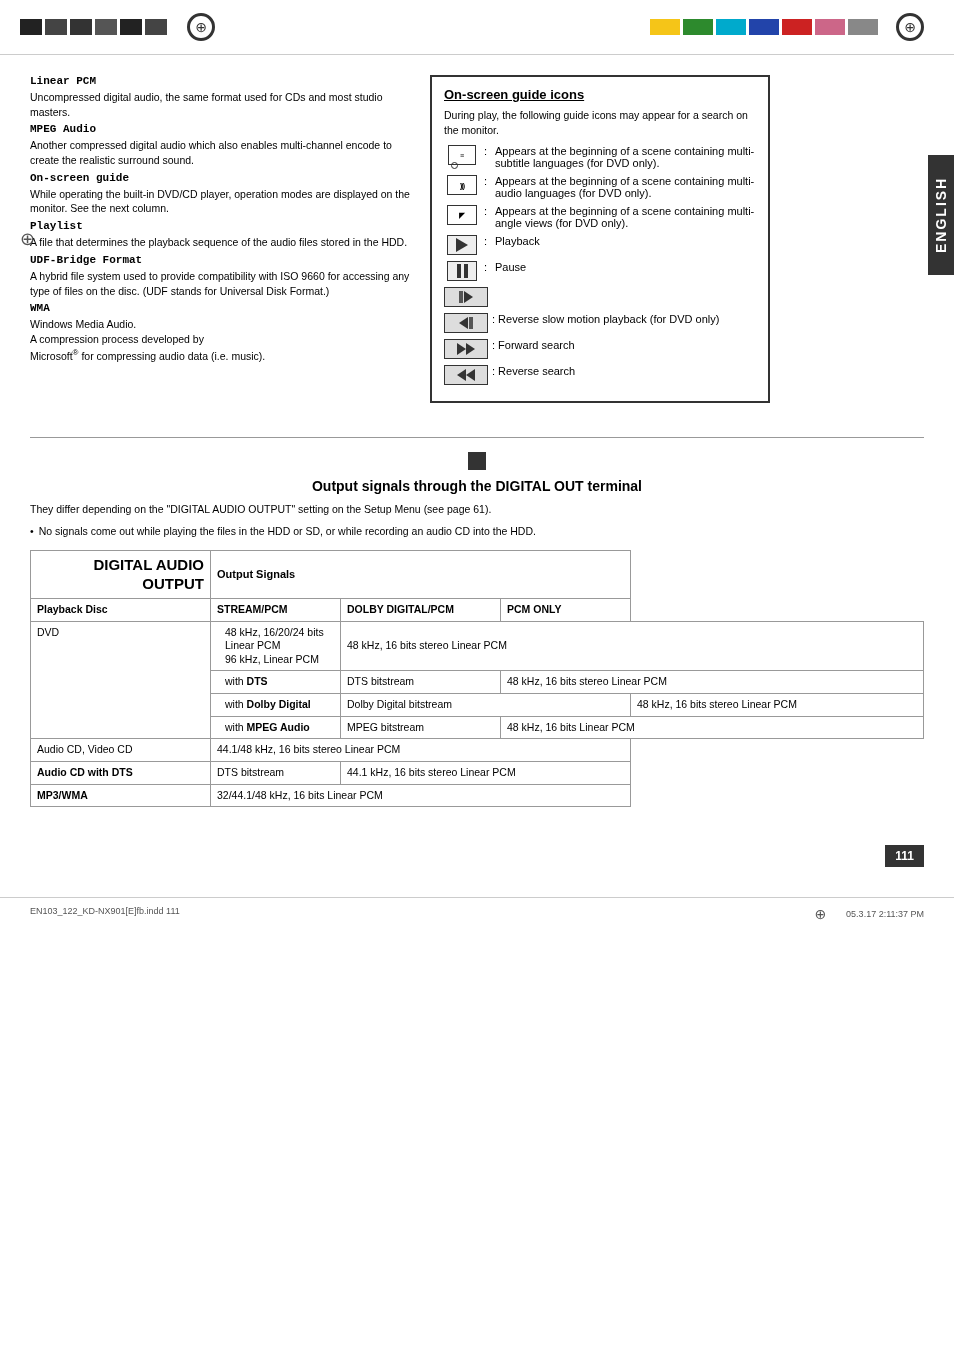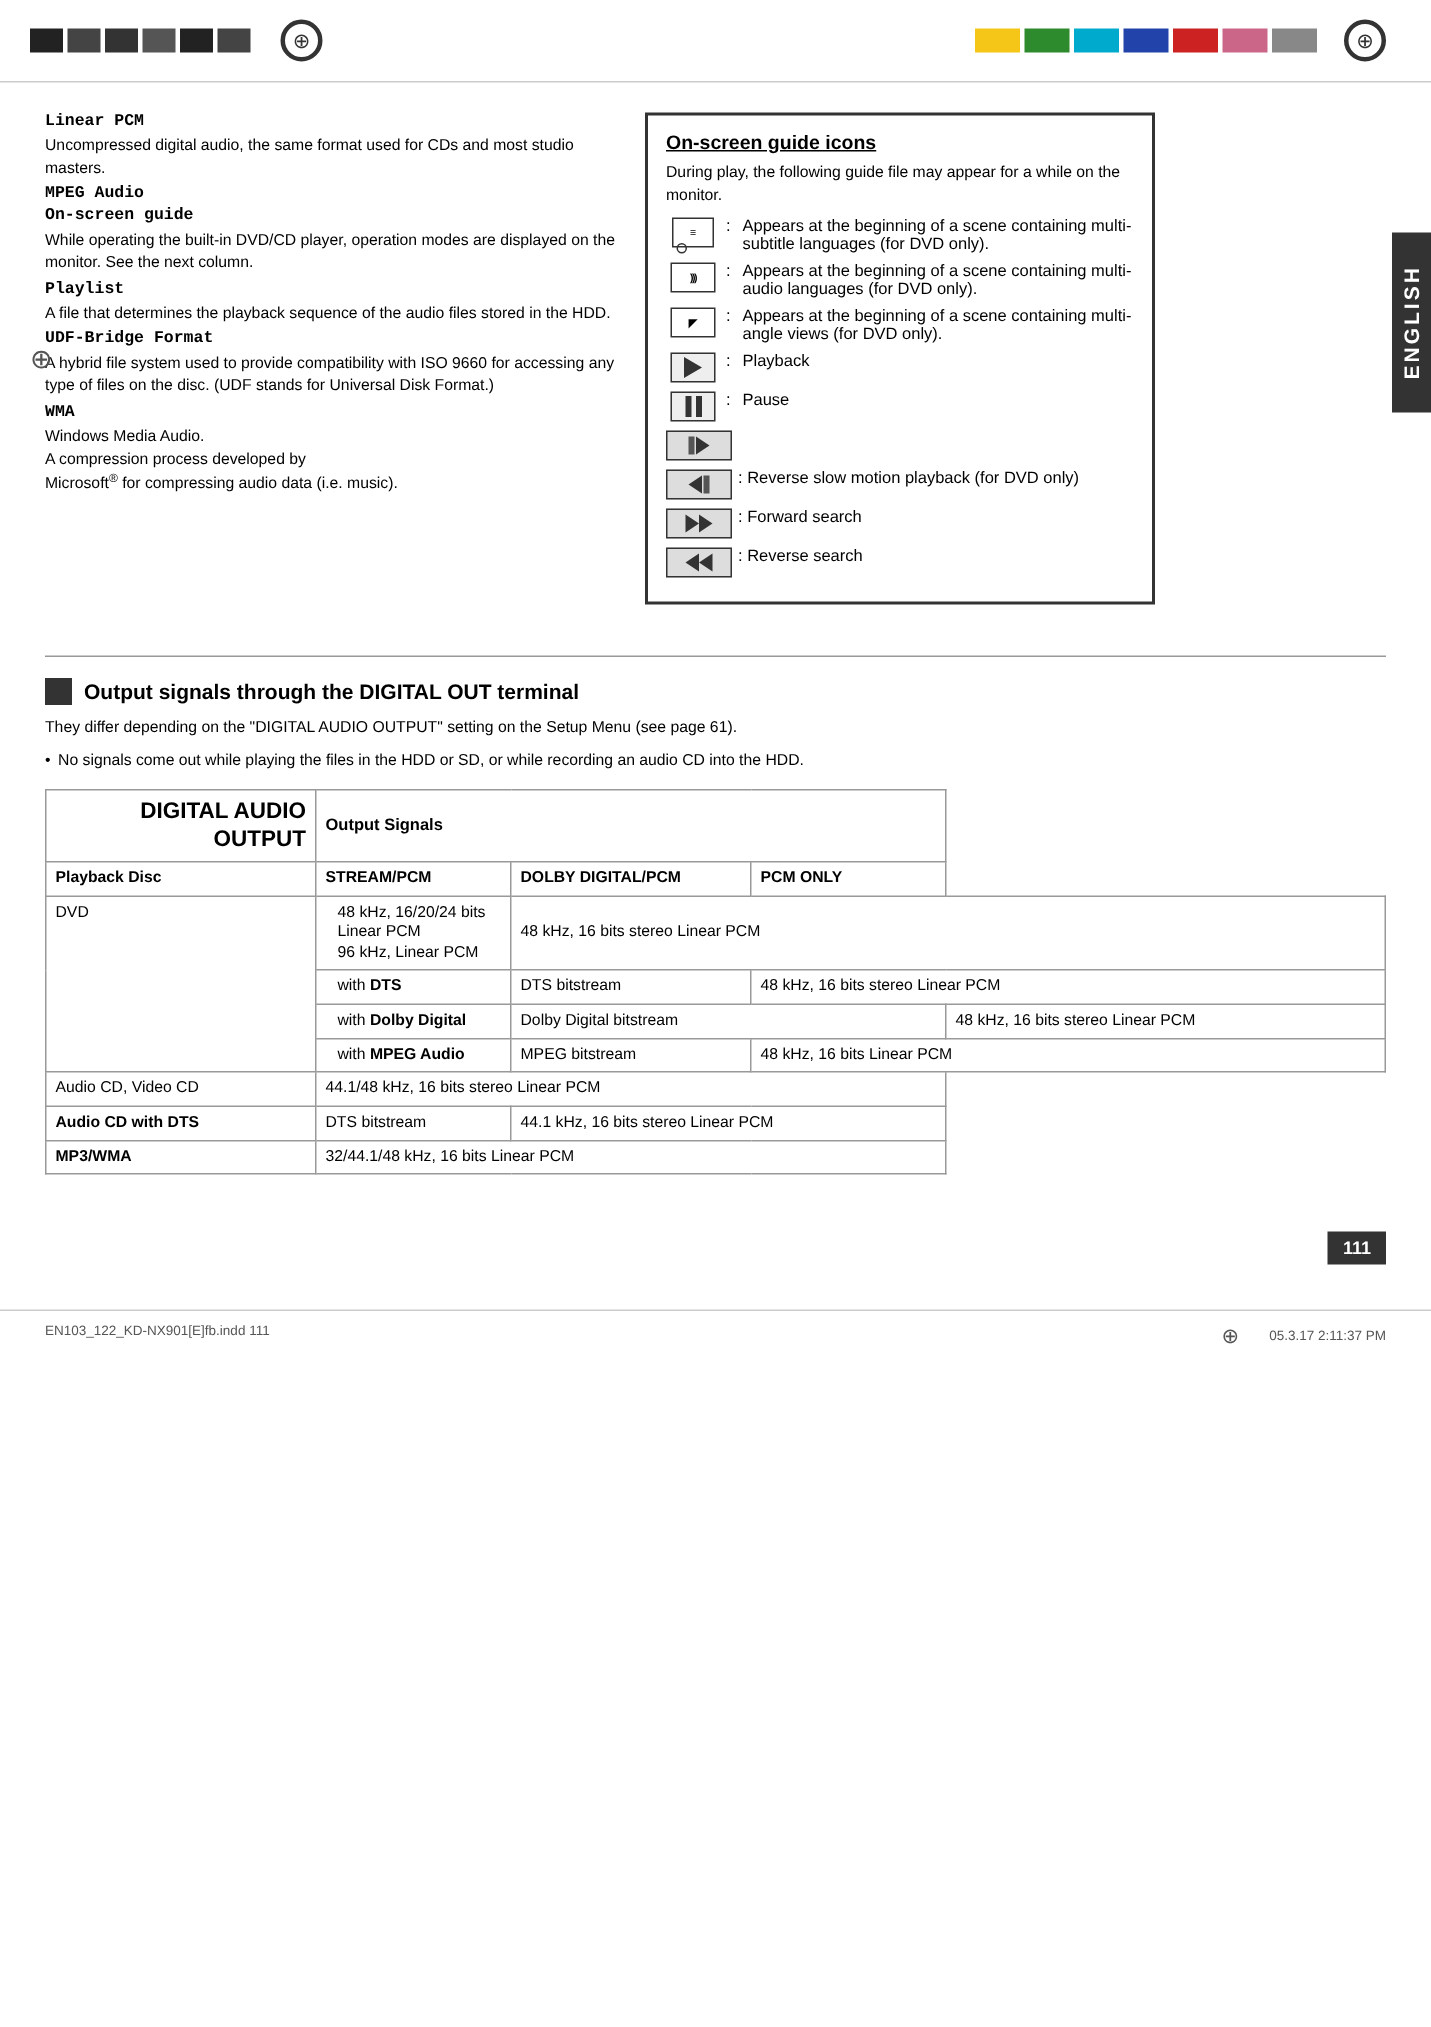--- a/index.html
+++ b/index.html
@@ -179,20 +179,21 @@
     .output-section {
       padding: 0 30px 30px 30px;
     }
     .output-title {
       font-size: 14px;
       font-weight: bold;
       margin-bottom: 8px;
       display: flex;
       align-items: center;
       gap: 8px;
+      flex-direction: column;
     }
     .output-title-bar {
       width: 18px;
       height: 18px;
       background: #333;
       display: inline-block;
     }
     .output-desc {
       font-size: 10.5px;
       line-height: 1.5;
@@ -297,20 +298,21 @@
 
   <div class="left-col">
 
     <div>
       <div class="section-title">Linear PCM</div>
       <div class="section-body">Uncompressed digital audio, the same format used for CDs and most studio masters.</div>
     </div>
 
     <div>
       <div class="section-title">MPEG Audio</div>
+      <div class="section-body">Another compressed digital audio which also enables multi-channel encode to create the realistic surround sound.</div>
     </div>
 
     <div>
       <div class="section-title">On-screen guide</div>
       <div class="section-body">While operating the built-in DVD/CD player, operation modes are displayed on the monitor. See the next column.</div>
     </div>
 
     <div>
       <div class="section-title">Playlist</div>
       <div class="section-body">A file that determines the playback sequence of the audio files stored in the HDD.</div>
@@ -331,21 +333,21 @@
     </div>
 
     <div style="position:absolute; left:20px; top:50%; transform:translateY(-50%);">
       <span style="font-size:18px; color:#555;">⊕</span>
     </div>
   </div>
 
   <div class="right-col">
     <div class="guide-box">
       <div class="guide-box-title">On-screen guide icons</div>
-      <div class="guide-intro">During play, the following guide file may appear for a while on the monitor.</div>
+      <div class="guide-intro">During play, the following guide icons may appear for a search on the monitor.</div>
 
       <div class="guide-item-row">
         <div class="guide-icon">
           <div style="border:1.5px solid #333; width:28px; height:20px; display:flex; align-items:center; justify-content:center; font-size:8px; position:relative;">
             <span style="font-size:7px;">≡</span>
             <span style="position:absolute; bottom:-5px; left:2px; font-size:7px; border:1px solid #333; border-radius:50%; width:7px; height:7px; display:flex; align-items:center; justify-content:center;"></span>
           </div>
         </div>
         <span class="guide-colon">:</span>
         <span class="guide-text">Appears at the beginning of a scene containing multi-subtitle languages (for DVD only).</span>

